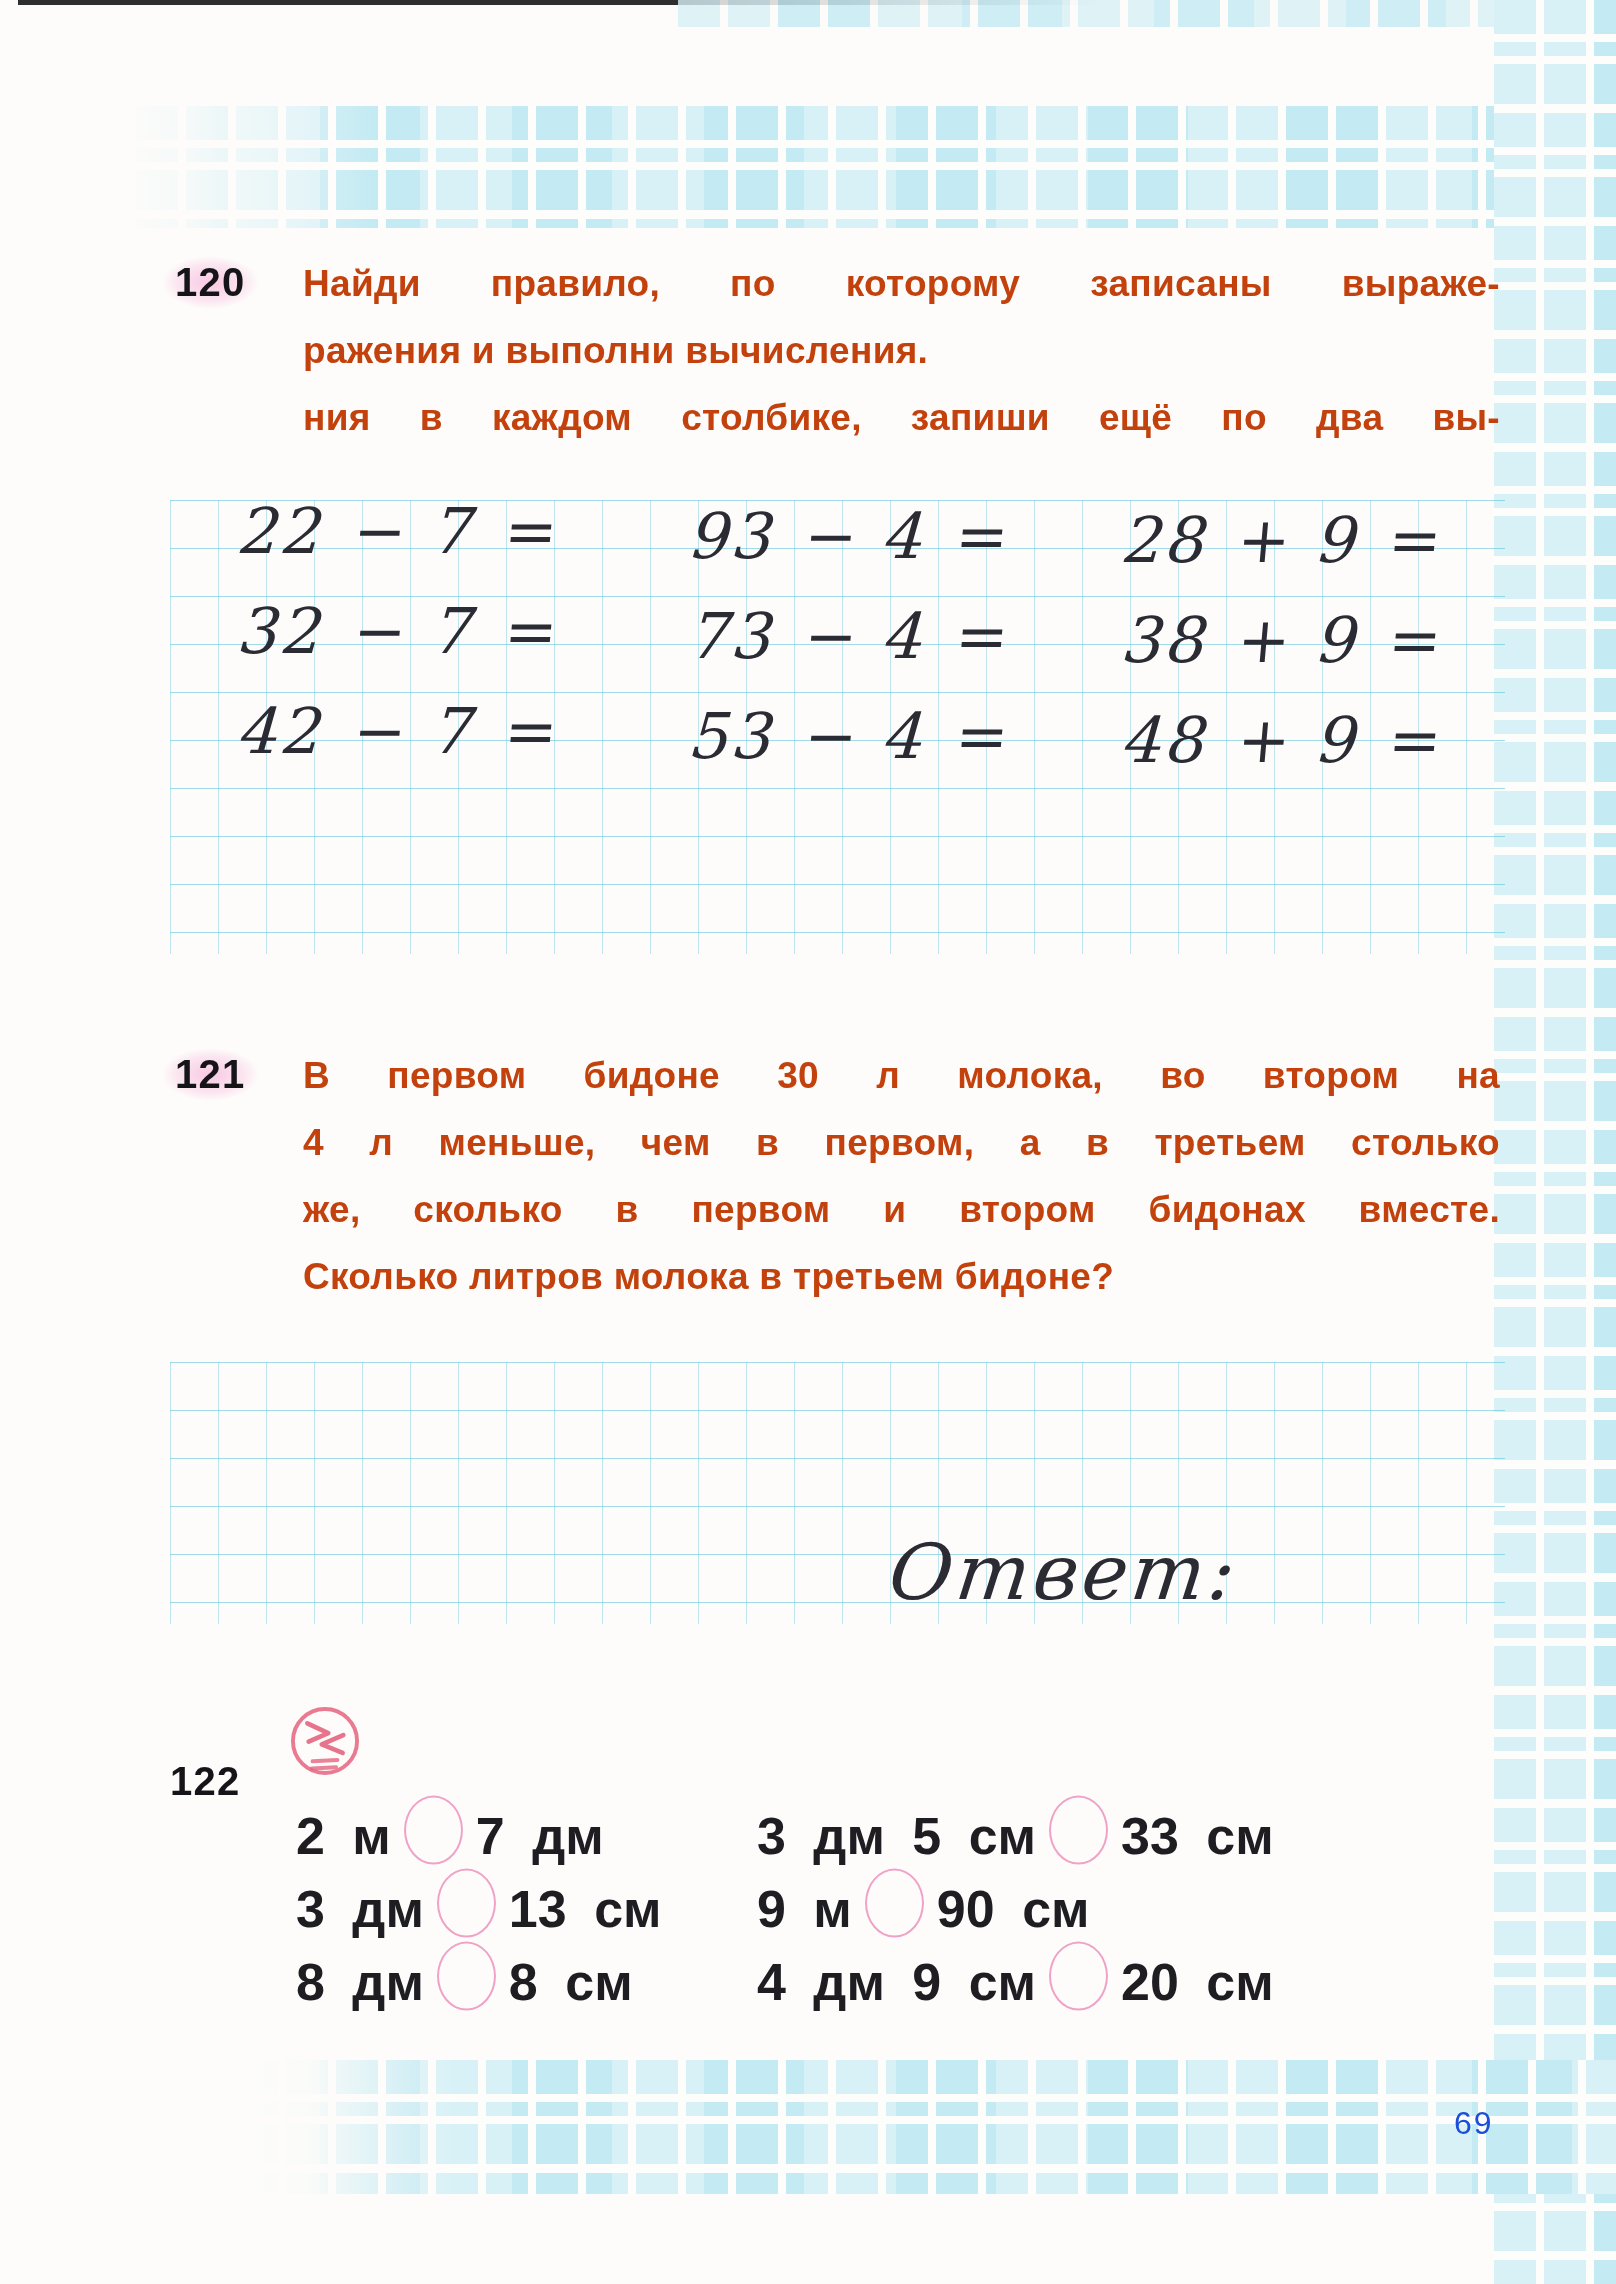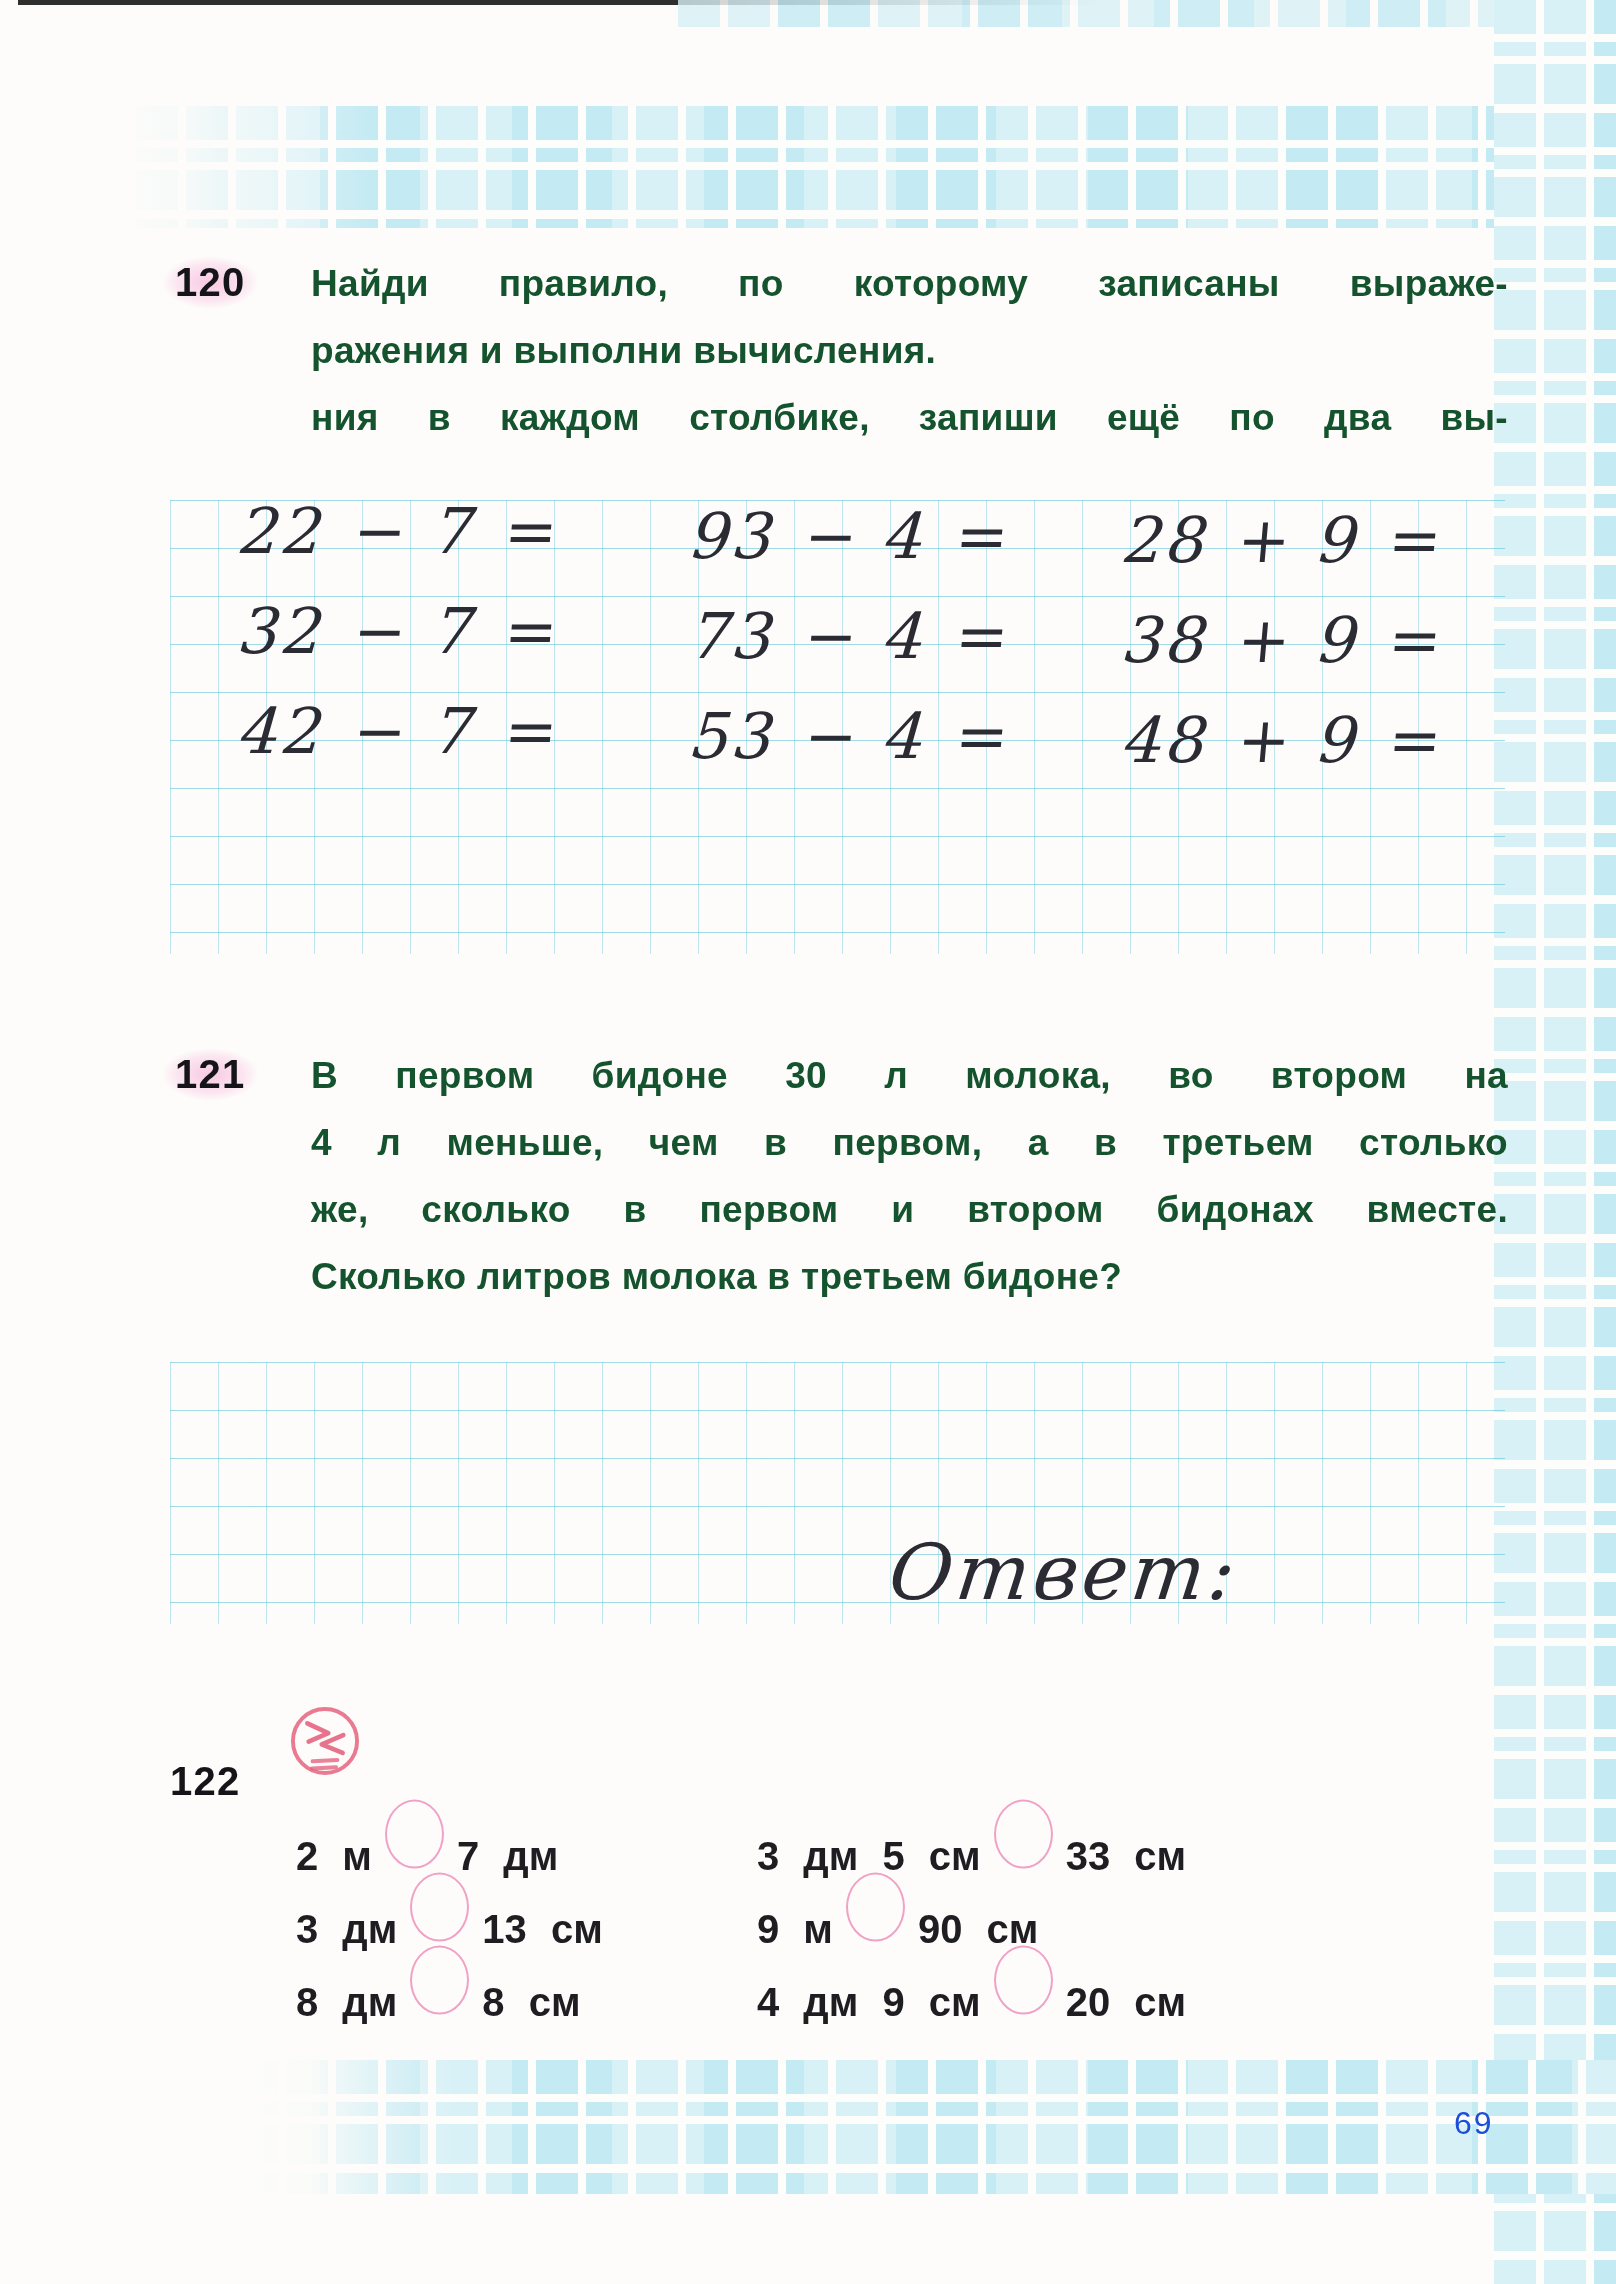--- a/index.html
+++ b/index.html
@@ -53,23 +53,22 @@
     font-size:40px;font-weight:bold;color:#151519;
     letter-spacing:1.3px;
     margin-top:45px;
   }
   .halo{
     border-radius:26px;padding:3.9px 13px;margin:-3.9px -13px;
     background:radial-gradient(closest-side, rgba(245,165,212,0.60), rgba(245,165,212,0.25) 70%, rgba(245,165,212,0) 100%);
   }
   .para{
     position:absolute;left:258px;width:1197px;
-    font-size:37px;font-weight:bold;color:#14532d;
+    font-size:37px;font-weight:bold;color:#c2410c;
     letter-spacing:0.3px;
-    margin-left:8px;
   }
   .para .line{height:67px;line-height:47px;white-space:nowrap;}
   .para .just{text-align:justify;text-align-last:justify;white-space:normal;}
   
   .hw{
     font-family:"DejaVu Serif","Liberation Serif",serif;
     font-style:italic;color:#2b2b33;
   }
   .hw-col{position:absolute;top:0;}
   .hw-row{
@@ -78,22 +77,22 @@
     transform:skewX(-5deg);
   }
   .answer{
     position:absolute;left:845px;top:1534px;
     font-size:77px;line-height:77px;letter-spacing:3.9px;
     transform:skewX(-7deg);
   }
   
   .cmp-col{position:absolute;top:1806px;}
   .cmp-row{
-    display:flex;align-items:flex-end;height:73px;
-    font-size:40px;font-weight:bold;color:#1e1e22;
+    display:flex;align-items:flex-start;height:73px;
+    font-size:52px;font-weight:bold;color:#1e1e22;
     word-spacing:13px;white-space:nowrap;
   }
   .cmp-circle{
     display:inline-block;width:55px;height:65px;
     border:2.6px solid #f0a2c6;border-radius:50%;
     margin:0 13px;transform:translateY(-10.4px);
     flex:0 0 auto;
   }
   .cmp-icon{position:absolute;left:244px;top:1705px;width:72px;height:72px;}
   .num-122{left:125px;top:1714px;}

